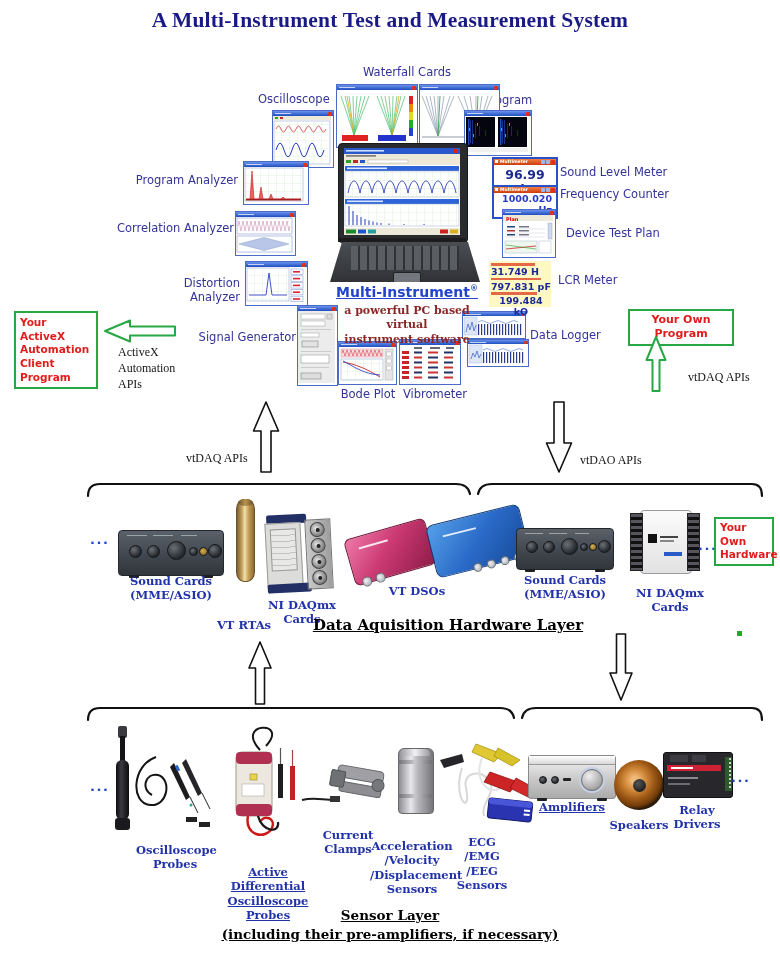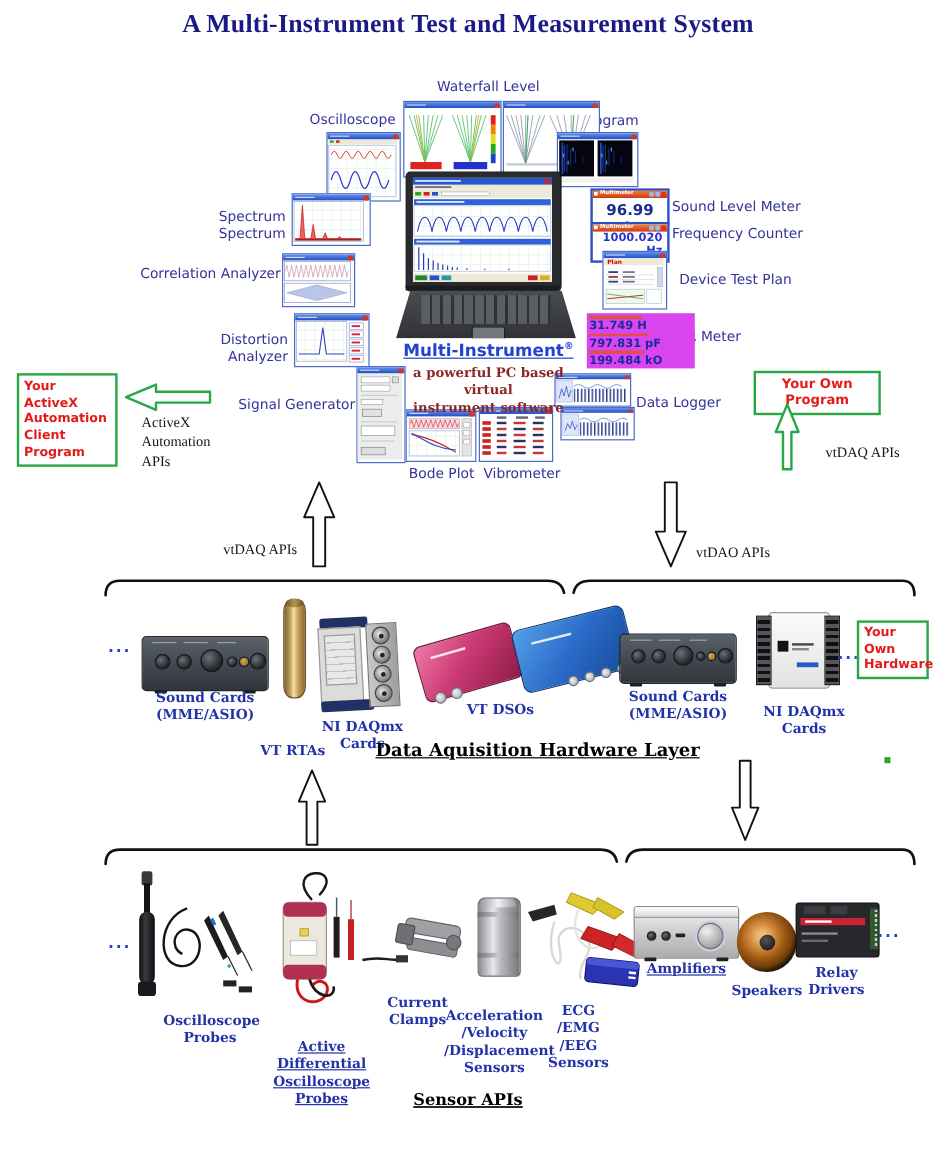--- a/index.html
+++ b/index.html
@@ -28,21 +28,21 @@
   .mmbar{height:6px;background:linear-gradient(180deg,#f08040,#cc3a10);position:relative;}
   .mmbar .tt{position:absolute;left:6px;top:0px;font:bold 4.5px "DejaVu Sans",sans-serif;color:#fff;}
   .mmbar .ic{position:absolute;left:1px;top:1px;width:3px;height:3px;background:#fff;}
   .mmbar .b1,.mmbar .b2{position:absolute;top:1px;width:4px;height:4px;background:#9db8e8;border-radius:1px;}
   .mmbar .b1{right:11px}.mmbar .b2{right:6px}
   .mmbar .bx{position:absolute;right:1px;top:1px;width:4px;height:4px;background:#e03018;border-radius:1px;}
   .mmval{font:bold 12.5px "DejaVu Sans",sans-serif;color:#1a2a8e;text-align:center;padding-top:2px;}
   .mmf1{font:bold 9.5px "DejaVu Sans",sans-serif;color:#2438cc;text-align:right;padding-right:4px;}
   .mmf2{font:bold 9.5px "DejaVu Sans",sans-serif;color:#d44310;text-align:right;padding-right:4px;}
   
-  .lcr{position:absolute;background:#d946ef;padding-left:28px;}
+  .lcr{position:absolute;background:#fef9c3;}
   .lcr .strip{position:absolute;height:2.5px;background:#e05030;opacity:.85;}
   .lcr .val{position:absolute;font:bold 9.5px "DejaVu Sans",sans-serif;color:#1a2a99;}
   
   .soundcard{position:absolute;background:linear-gradient(180deg,#5a6168,#3f454c 60%,#31363c);
              border:1px solid #23272c;border-radius:4px;}
   .knob{position:absolute;border-radius:50%;background:radial-gradient(circle at 35% 35%,#6a7077,#23262a 70%);border:1px solid #15181b;}
   .scl{position:absolute;top:4px;height:1px;background:#9aa2aa;}
   .foot{position:absolute;bottom:-3px;width:10px;height:3px;background:#1d1f22;border-radius:1px;}
   .rta{position:absolute;background:linear-gradient(90deg,#7a5f33,#c9a45e 30%,#efe0ae 45%,#c39a4e 70%,#8a6a38);
        border:1px solid #6a5228;border-radius:8px/10px;}
@@ -109,24 +109,24 @@
         <path d="M8,0 H0 V8" fill="none" stroke="#c9e6c9" stroke-width="0.6"></path>
       </pattern>
       <pattern id="comb" width="3" height="12" patternUnits="userSpaceOnUse">
         <rect width="1.2" height="12" fill="#2a3a8a"></rect>
       </pattern>
     </defs>
   </svg>
 
   <div class="abs title" style="left:0;right:0;top:8px;">A Multi-Instrument Test and Measurement System</div>
 
-  <div class="abs lblS" style="left:352px;top:66px;width:110px;text-align:center;">Waterfall Level</div>
+  <div class="abs lblS" style="left:352px;top:66px;width:110px;text-align:center;">Waterfall Cards</div>
   <div class="abs lblS" style="left:258px;top:93px;width:80px;">Oscilloscope</div>
   <div class="abs lblS" style="left:458px;top:94px;width:90px;">Spectrogram</div>
-  <div class="abs lblS" style="left:130px;top:174px;width:108px;text-align:right;">Spectrum Spectrum</div>
+  <div class="abs lblS" style="left:130px;top:174px;width:108px;text-align:right;">Program Analyzer</div>
   <div class="abs lblS" style="left:114px;top:222px;width:120px;text-align:right;">Correlation Analyzer</div>
   <div class="abs lblS" style="left:132px;top:277px;width:108px;text-align:right;">Distortion Analyzer</div>
   <div class="abs lblS" style="left:196px;top:331px;width:100px;text-align:right;">Signal Generator</div>
   <div class="abs lblS" style="left:336px;top:388px;width:64px;text-align:center;">Bode Plot</div>
   <div class="abs lblS" style="left:402px;top:388px;width:66px;text-align:center;">Vibrometer</div>
   <div class="abs lblS" style="left:530px;top:329px;width:80px;">Data Logger</div>
   <div class="abs lblS" style="left:560px;top:166px;width:115px;">Sound Level Meter</div>
   <div class="abs lblS" style="left:560px;top:188px;width:120px;">Frequency Counter</div>
   <div class="abs lblS" style="left:566px;top:227px;width:105px;">Device Test Plan</div>
   <div class="abs lblS" style="left:558px;top:274px;width:75px;">LCR Meter</div>
@@ -722,17 +722,18 @@
     <div class="abs" style="left:4px;top:30px;width:22px;height:2px;background:#6a6a72;"></div>
     <div class="pcb"></div>
   </div>
   <div class="abs lblH pre" style="left:666px;top:803px;width:62px;">Relay
 Drivers</div>
 
   <div class="abs dots" style="left:731px;top:770px;">...</div>
 
   <div class="abs" style="left:0;right:0;top:906px;text-align:center;">
     <div class="headU" id="sn-heading" style="display:inline-block;">
-      <div style="text-decoration:underline;">Sensor APIs</div>
+      <div style="text-decoration:underline;">Sensor Layer</div>
+      <div style="text-decoration:underline;">(including their pre-amplifiers, if necessary)</div>
     </div>
   </div>
 
 </div>
 
 </body></html>

